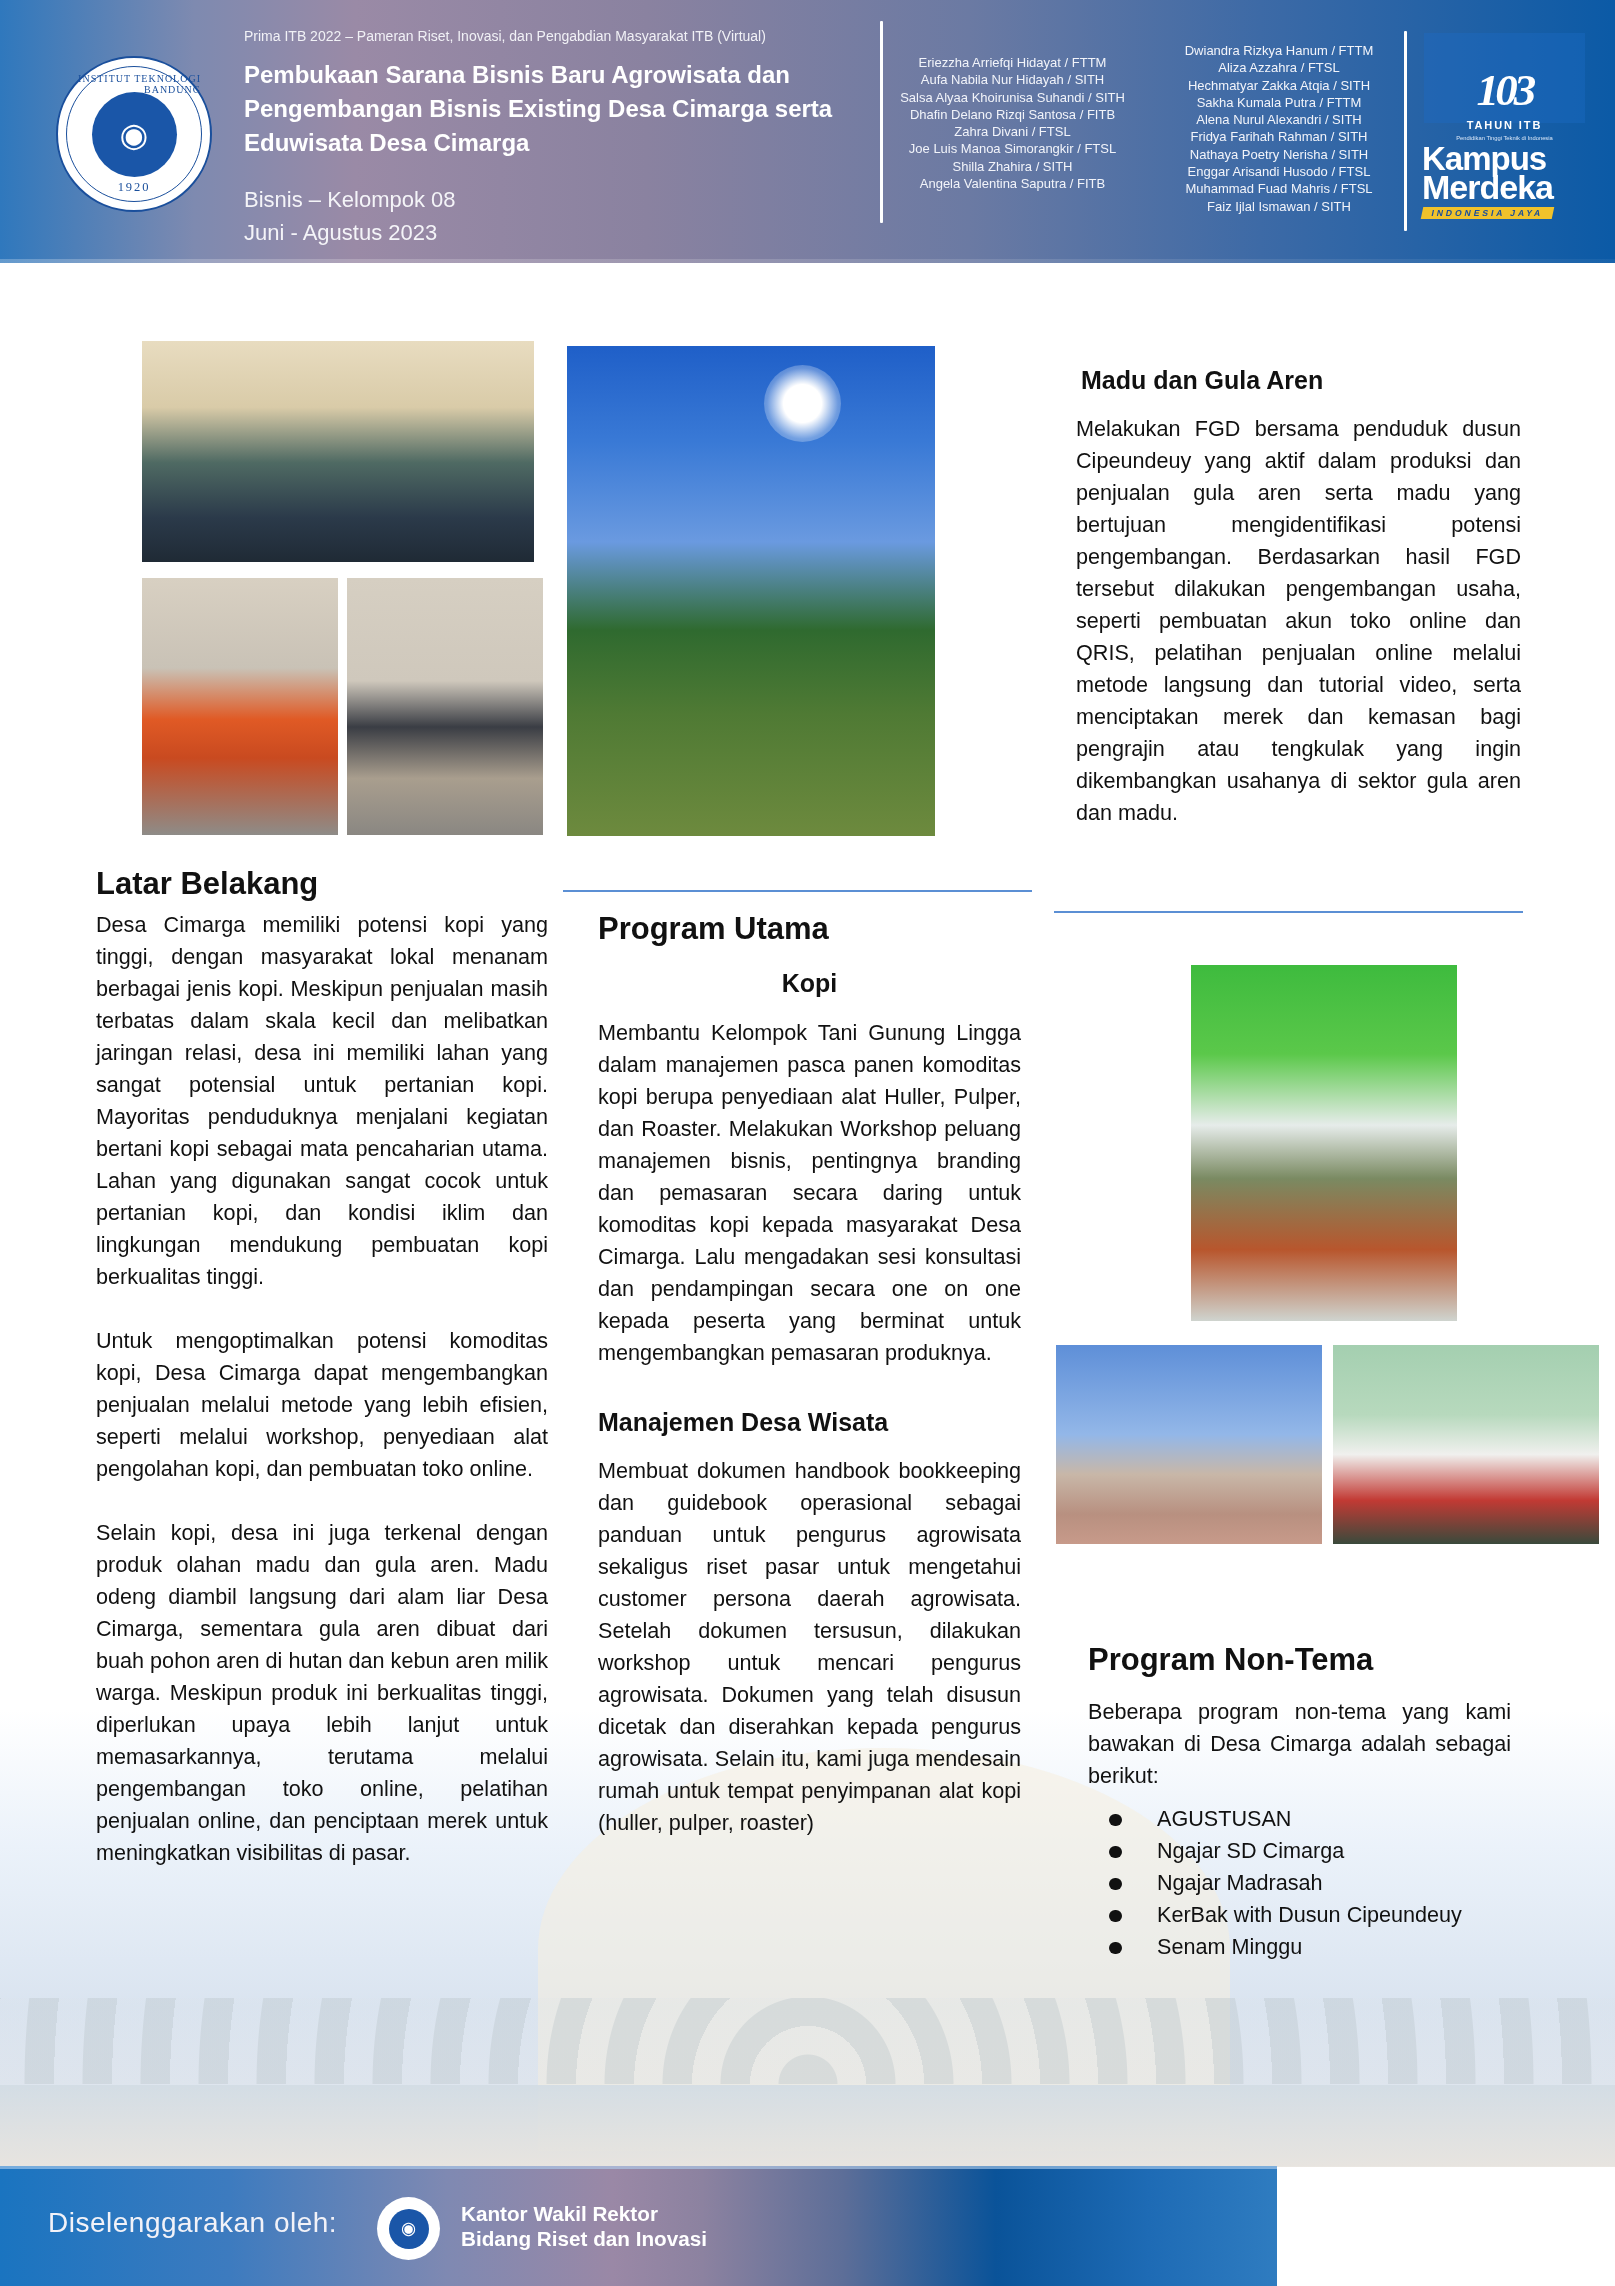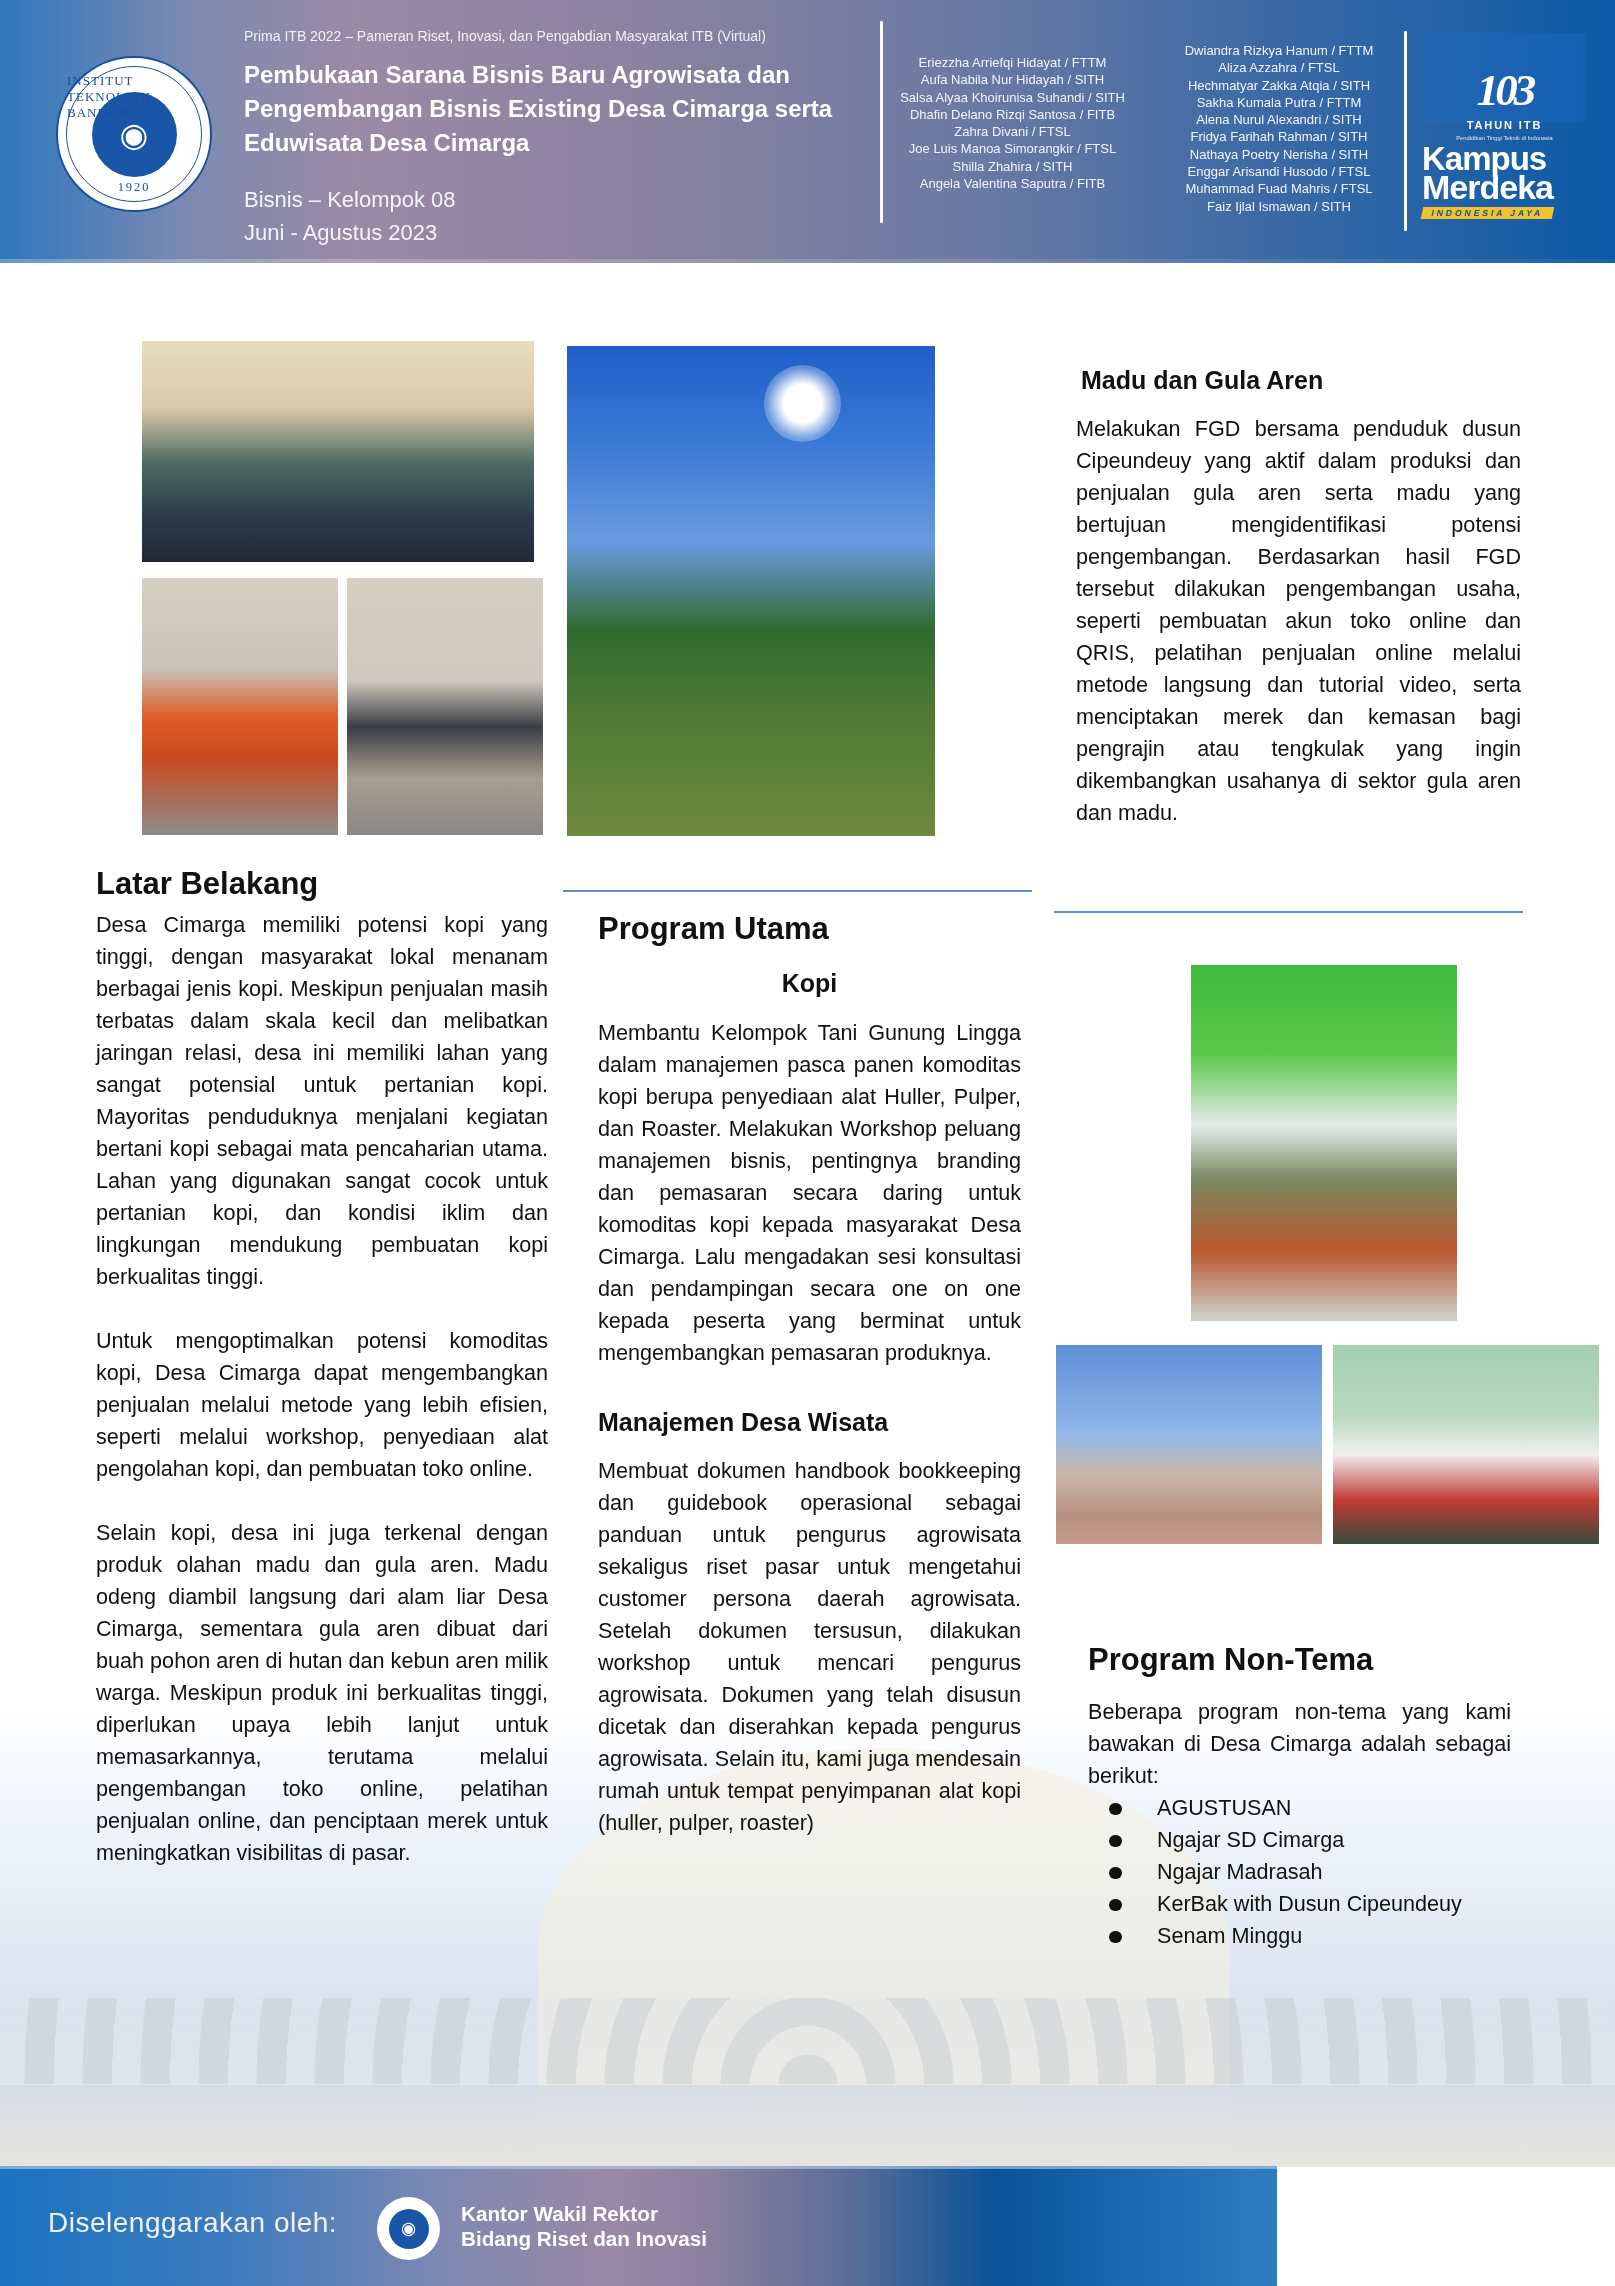--- a/index.html
+++ b/index.html
@@ -30,22 +30,22 @@
     .itb-logo .ring {
       width: 136px; height: 136px; border-radius: 50%; border: 1.9px solid #1a4f9c;
       display: flex; align-items: center; justify-content: center; position: relative;
     }
     .itb-logo .inner {
       width: 85px; height: 85px; border-radius: 50%; background: #1a56a8;
       display: flex; align-items: center; justify-content: center;
       color: #fff; font-size: 33px;
     }
     .itb-logo .ring-text-top {
-      position: absolute; top: 5.8px; left: 0; right: 0; text-align: left;
-      font-family: "Liberation Serif", serif; font-size: 13px; color: #1a4f9c; letter-spacing: 1px;
+      position: absolute; top: 5.8px; left: 8px; right: 0; text-align: right;
+      font-family: "Liberation Serif", serif; font-size: 10px; color: #1a4f9c; letter-spacing: 1px;
     }
     .itb-logo .ring-text-bot {
       position: absolute; bottom: 5.8px; left: 0; right: 0; text-align: center;
       font-family: "Liberation Serif", serif; font-size: 12.5px; color: #1a4f9c; letter-spacing: 1.9px;
     }
     .event-line {
       position: absolute; left: 244px; top: 28px; font-size: 14px; color: #f1f1f6;
     }
     .title {
       position: absolute; left: 244px; top: 58px; width: 615px;
@@ -122,21 +122,21 @@
     
     .sec { position: absolute; }
     .h-big { font-size: 31px; font-weight: bold; color: #111; line-height: 38px; }
     .h-sm { font-size: 25px; font-weight: bold; color: #111; line-height: 33px; }
     .body-text {
       font-size: 21.6px; line-height: 32px; text-align: justify; color: #111;
     }
     .body-text p + p { margin-top: 32px; }
     .hline { position: absolute; height: 1.9px; background: #5b8fd4; }
 
-    .bullets { list-style: none; margin-top: 0; }
+    .bullets { list-style: none; margin-top: 11px; }
     .bullets li { position: relative; padding-left: 69px; font-size: 21.6px; line-height: 32px; }
     .bullets li .dot {
       position: absolute; left: 21px; top: 10.6px; width: 12.5px; height: 12.5px; border-radius: 50%; background: #111;
     }
 
     
     .footer {
       position: absolute; left: 0; top: 2166px; width: 1277px; height: 120px;
       background: linear-gradient(90deg, #1a74c0 0%, #3d7bbf 18%, #7f89b2 35%, #9a88a6 48%, #8c82a0 55%, #5d6e98 66%, #0a5399 78%, #1e6bb5 90%, #2f7cc0 100%);
       color: #fff;

